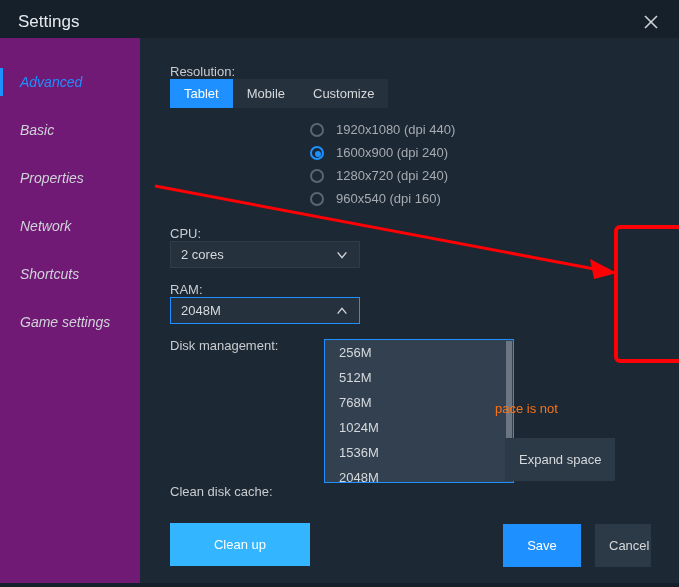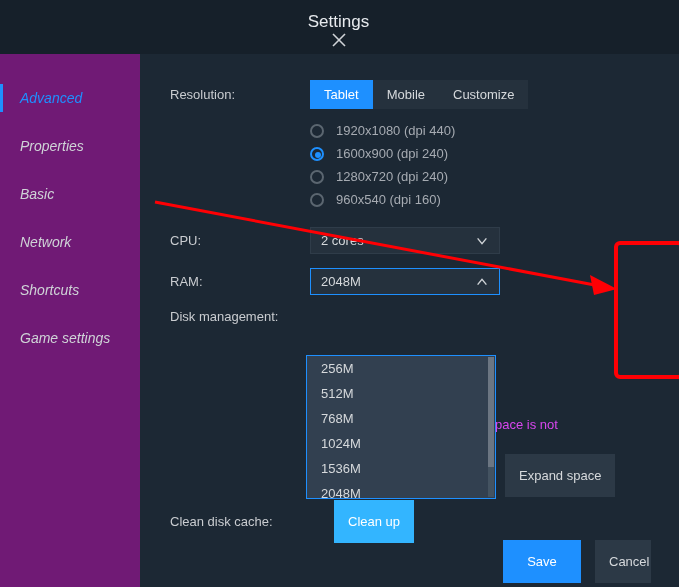--- a/index.html
+++ b/index.html
@@ -9,21 +9,20 @@
     font-family: "Segoe UI", Arial, sans-serif;
     font-size: 13px;
     color: #d6d9dc;
     position: relative;
   }
   .titlebar {
     display: flex;
     align-items: center;
     justify-content: space-between;
     padding: 12px 20px 6px 18px;
-    flex-direction: column;
   }
   .titlebar h1 {
     font-size: 17px;
     font-weight: 400;
     color: #e7eaee;
   }
   .close-x {
     width: 16px; height: 16px;
     stroke: #cfd3d7;
     stroke-width: 1.6;
@@ -57,22 +56,22 @@
     background: #1e90ff;
   }
   .content {
     flex: 1;
     background: #1c2834;
     position: relative;
     padding: 26px 30px 0 30px;
   }
   .row {
     display: flex;
-    align-items: center;
     margin-bottom: 14px;
+    flex-direction: column;
   }
   .label {
     width: 140px;
     color: #c9ccd0;
     font-size: 13px;
   }
   
   .seg {
     display: flex;
   }
@@ -138,21 +137,21 @@
     stroke: #cfd3d7; stroke-width:1.6; fill:none;
   }
   .dd-list {
     position: absolute;
     width: 190px;
     background: #324050;
     border: 1px solid #1e90ff;
     left: 170px;  
   }
   #ram-list {
-    left: 166px;
+    left: 184px;
     top: 301px;
     height: 144px;
   }
   #ram-list .inner {
     position:absolute;
     left:0; right:7px; top:0; bottom:0;
     overflow:hidden;
   }
   .dd-item {
     padding: 5px 14px;
@@ -176,21 +175,21 @@
     pointer-events:none;
   }
   #box1 { left:474px; top:187px; width:70px; height:138px; }
   .anno-arrow {
     position:absolute;
     pointer-events:none;
   }
   
   .disk-note {
     font-size: 13px;
-    color: #d946ef;
+    color: #f97316;
     margin-left: 0;
   }
   .btn {
     background: #2c3946;
     border: none;
     color: #d6d9dc;
     padding: 14px 14px;
     font-size: 13px;
     cursor: pointer;
   }
@@ -218,22 +217,22 @@
   <h1>Settings</h1>
   <svg class="close-x" viewBox="0 0 16 16">
     <line x1="2" y1="2" x2="14" y2="14"></line>
     <line x1="14" y1="2" x2="2" y2="14"></line>
   </svg>
 </div>
 
 <div class="main">
   <div class="sidebar">
     <div class="side-item active">Advanced</div>
+    <div class="side-item">Basic</div>
     <div class="side-item">Properties</div>
-    <div class="side-item">Basic</div>
     <div class="side-item">Network</div>
     <div class="side-item">Shortcuts</div>
     <div class="side-item">Game settings</div>
   </div>
 
   <div class="content">
 
     <div class="row">
       <div class="label">Resolution:</div>
       <div class="seg">

